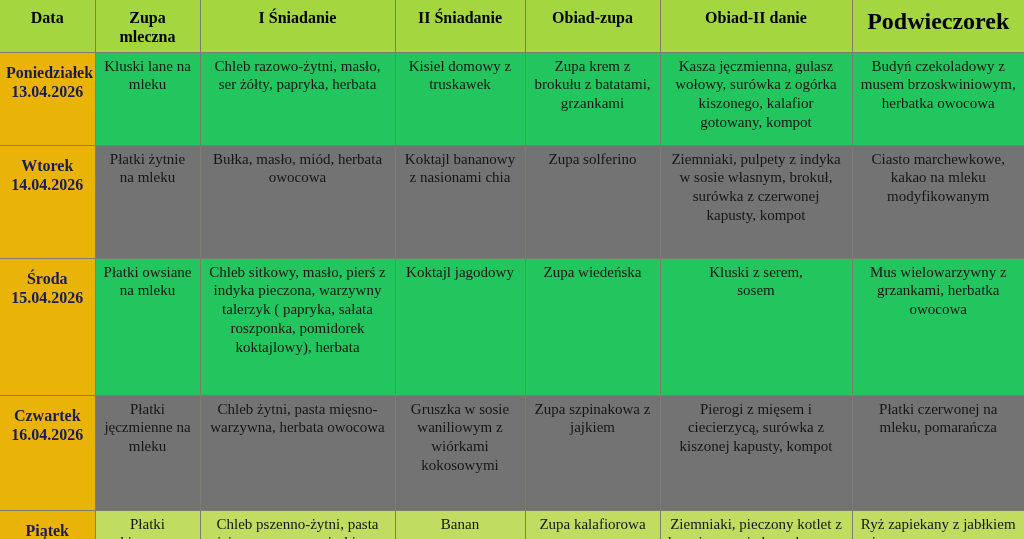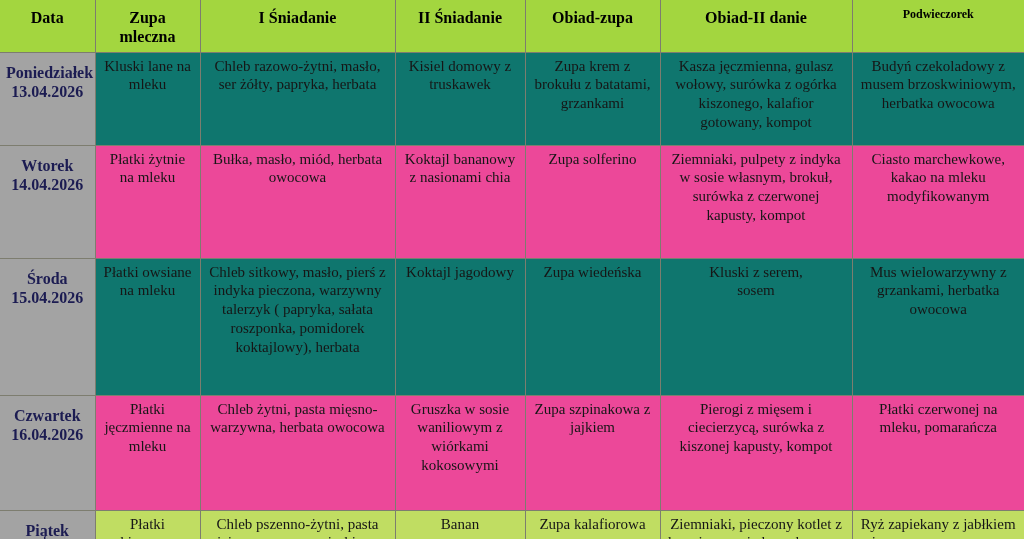--- a/index.html
+++ b/index.html
@@ -30,42 +30,42 @@
   }
   thead th {
     background: #a3d63f;
     color: #000000;
     font-weight: bold;
     font-size: 16px;
     padding-top: 8px;
     line-height: 1.2;
   }
   thead th.hdr-large {
-    font-size: 12px;
+    font-size: 24px;
     padding-top: 7px;
     font-family: Liberation Serif, serif;
   }
   td.body-cell {
     font-size: 15px;
     line-height: 1.25;
     color: #161616;
     white-space: pre-line;
   }
   th.day-cell {
-    background: #a3a3a3;
+    background: #eab308;
     color: #1c1c52;
     font-weight: bold;
     font-size: 16px;
     padding-top: 10px;
     line-height: 1.2;
   }
   th.day-cell .date-line {
   }
-  tr.row-green td.body-cell  { background: #0f766e; }
-  tr.row-cream td.body-cell  { background: #ec4899; }
+  tr.row-green td.body-cell  { background: #22c55e; }
+  tr.row-cream td.body-cell  { background: #737373; }
   tr.row-friday td.body-cell { background: #c0dd62; }
 
   tr.hdr-row { height: 52px; }
   tr.r-mon   { height: 93px; }
   tr.r-tue   { height: 113px; }
   tr.r-wed   { height: 137px; }
   tr.r-thu   { height: 115px; }
   tr.r-fri   { height: 85px; }
 </style>
 </head>

